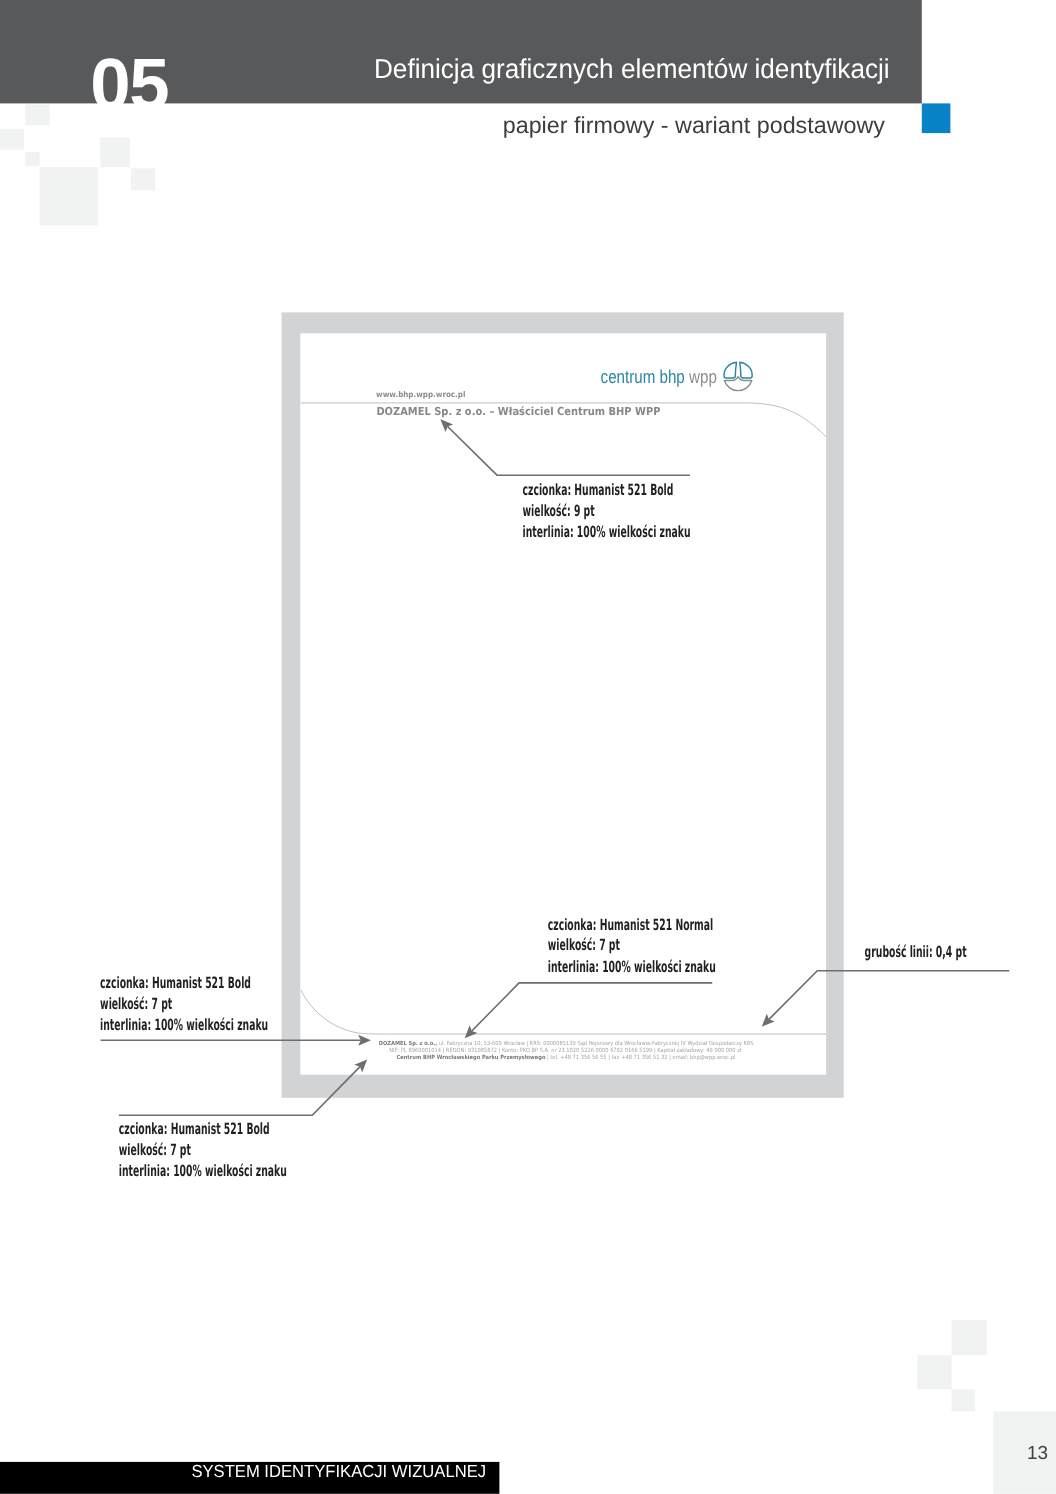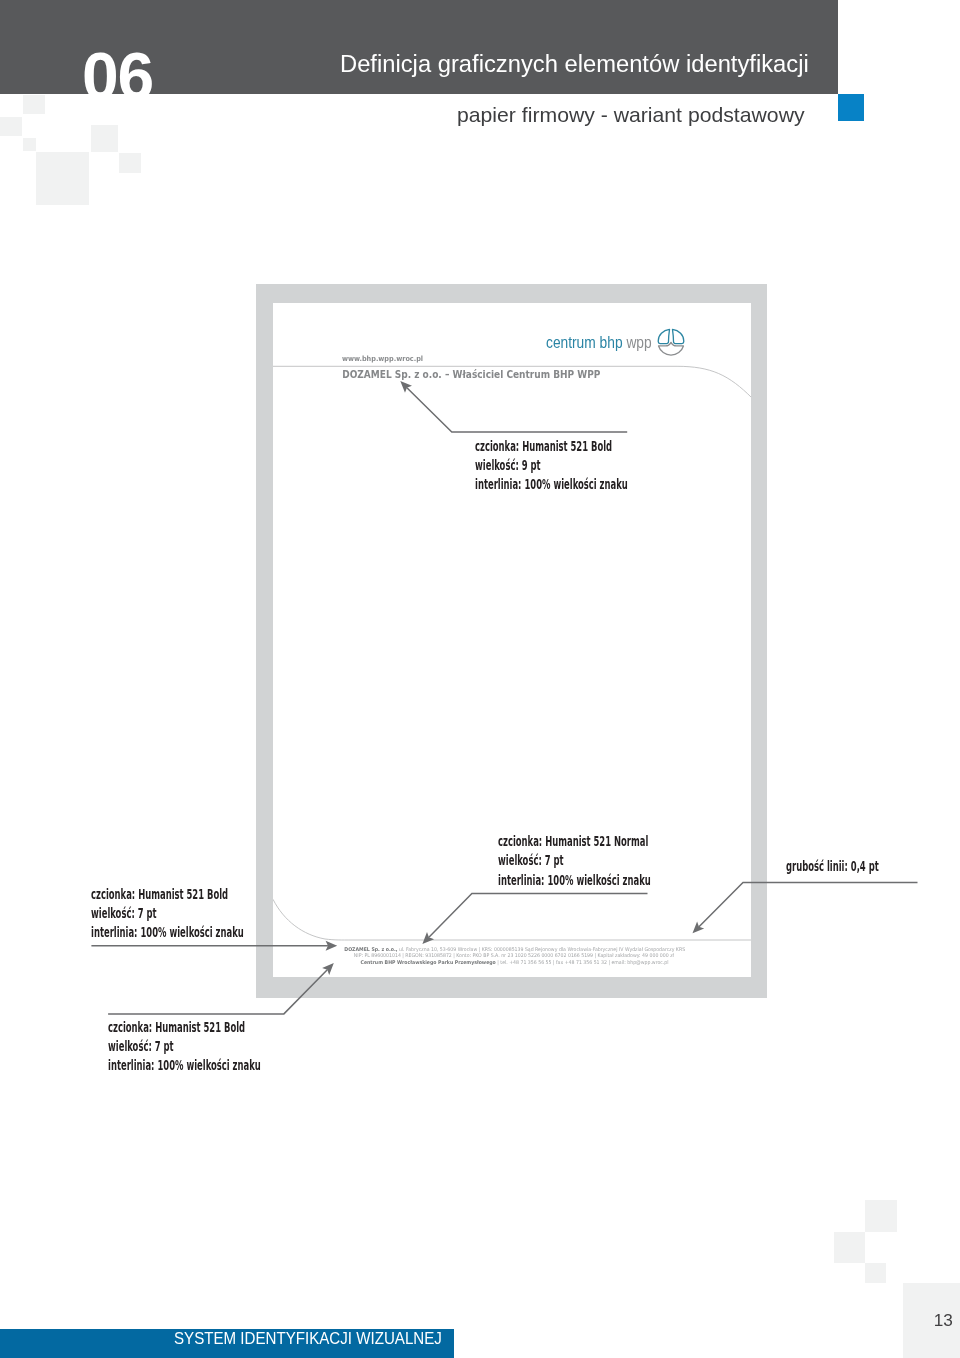--- a/index.html
+++ b/index.html
@@ -47,34 +47,34 @@
   .lh-footer .r2{padding-left:9.5px;}
   .lh-footer .r3{padding-left:16.2px;}
 
   
   .anno{position:absolute;font-family:"DejaVu Sans Condensed","DejaVu Sans",sans-serif;
         font-weight:700;color:#231f20;font-size:14.2px;line-height:19.3px;white-space:nowrap;
         transform:scaleX(.66) translateZ(0);transform-origin:left top;}
   svg.leader{position:absolute;left:0;top:0;width:960px;height:1358px;pointer-events:none;}
 
   
-  .footbar{position:absolute;left:0;top:1329px;width:454px;height:29px;background:#0369a1;text-align:right;}
+  .footbar{position:absolute;left:0;top:1329px;width:454px;height:29px;background:#000000;text-align:right;}
   .footbar span{position:absolute;left:174.4px;top:2.1px;font-size:15.9px;color:#ffffff;
                 line-height:1;white-space:nowrap;transform:scaleX(.951) translateZ(0);transform-origin:left top;}
   .pagenum{position:absolute;left:903px;top:1283px;width:74.5px;height:75px;background:#f1f2f2;}
   .pagenum span{position:absolute;transform:translateZ(0);left:30.7px;top:28.7px;font-size:17.2px;color:#414042;
                 letter-spacing:0px;line-height:1;}
 </style>
 </head>
 <body>
 
 <div class="page">
 
   <div class="hdr-clip">
-    <div class="hdr-num">06</div>
+    <div class="hdr-num">05</div>
     <div class="hdr-title">Definicja graficznych elementów identyfikacji</div>
   </div>
   <div class="hdr-sub">papier firmowy - wariant podstawowy</div>
   <div class="hdr-blue"></div>
 
   <div class="sq" style="left:23.4px;top:95.2px;width:21.9px;height:19px;"></div>
   <div class="sq" style="left:0px;top:116.9px;width:22.3px;height:19.2px;"></div>
   <div class="sq" style="left:90.6px;top:124.7px;width:27.7px;height:27px;"></div>
   <div class="sq" style="left:23.4px;top:138.1px;width:13px;height:13.3px;"></div>
   <div class="sq" style="left:118.7px;top:152.5px;width:21.9px;height:20.8px;"></div>

